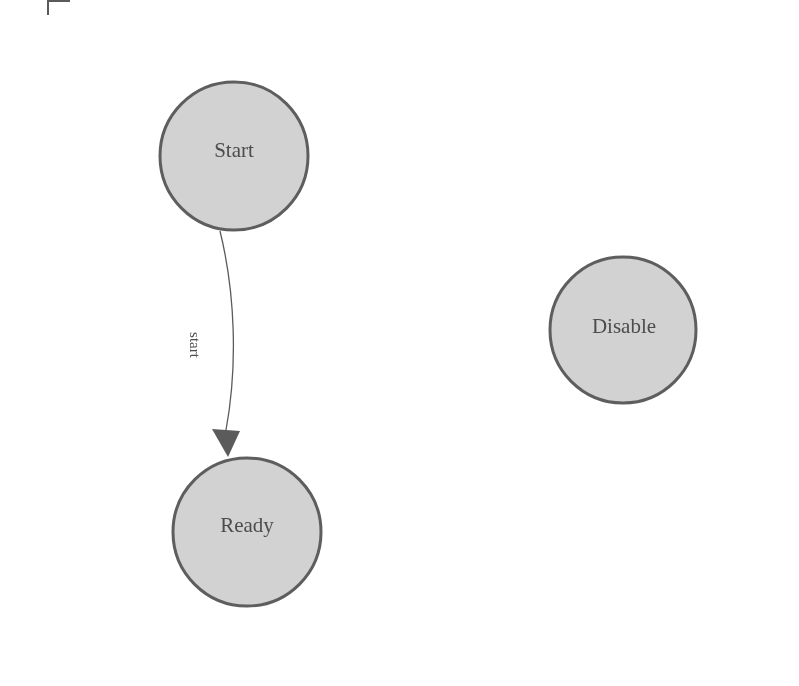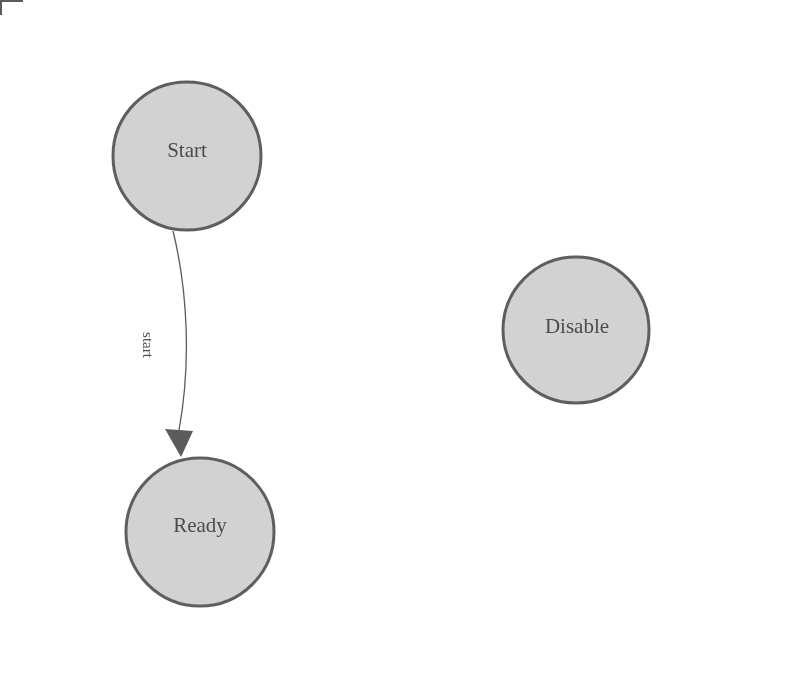--- a/index.html
+++ b/index.html
@@ -8,20 +8,21 @@
     width: 799px;
     height: 686px;
     background: #ffffff;
     overflow: hidden;
     font-family: "Liberation Serif", serif;
   }
   .canvas-wrap {
     position: relative;
     width: 650px;
     height: 686px;
+    margin-left: 47px;
   }
   svg { display: block; }
   .state-circle {
     fill: #d2d2d2;
     stroke: #5e5e5e;
     stroke-width: 3;
   }
   .state-label {
     fill: #4c4c4c;
     font-family: "Liberation Serif", serif;

